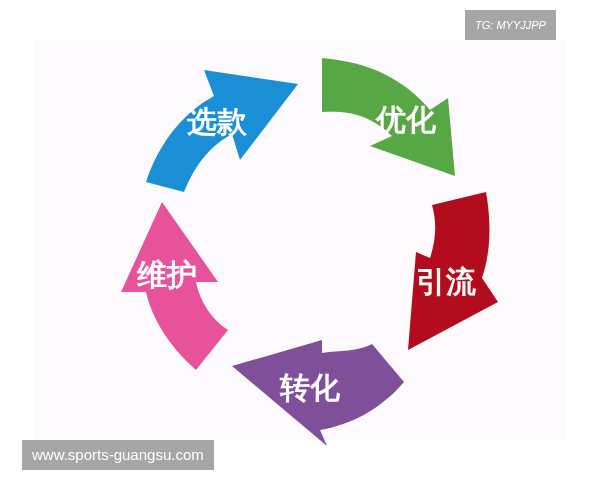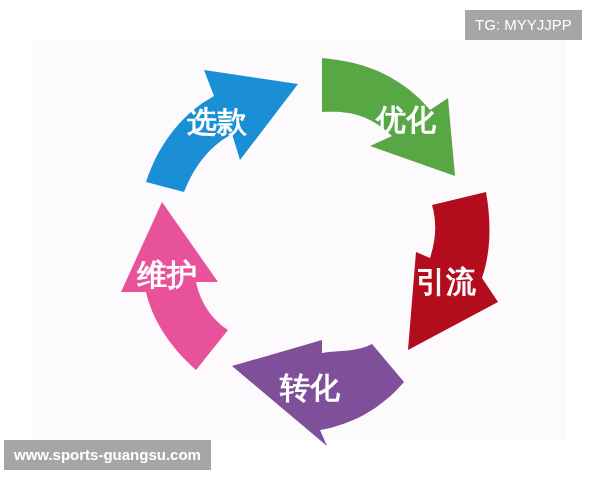--- a/index.html
+++ b/index.html
@@ -13,22 +13,22 @@
     }
     svg.diagram { position: absolute; left: 0; top: 0; width: 600px; height: 480px; }
     .lbl {
       font-family: "DejaVu Serif", serif; font-weight: bold; font-size: 30px; fill: #ffffff;
     }
     .wm {
       position: absolute; background: #a6a6a6; color: #ffffff;
       font-family: "Liberation Sans", sans-serif; font-size: 15px;
       line-height: 30px; padding: 0 10px; white-space: nowrap;
     }
-    .wm-top { left: 465px; top: 10px; height: 30px; font-size: 15px; }
-    .wm-bottom { left: 4px; top: 440px; height: 30px; font-weight: bold; }
+    .wm-top { left: 465px; top: 10px; height: 30px; font-size: 11px; font-style: italic; }
+    .wm-bottom { left: 22px; top: 440px; height: 30px; }
   </style>
 </head>
 <body>
 
 <div class="canvas"></div>
 
 <svg class="diagram" viewBox="0 0 600 480">
 
   <g>
     <path d="M146,182 C160,140 185,112 214,96 L204,70 L298,84 L240,160 L232,134 C212,145 196,162 184,192 Z" fill="#1a8fd6"></path>

